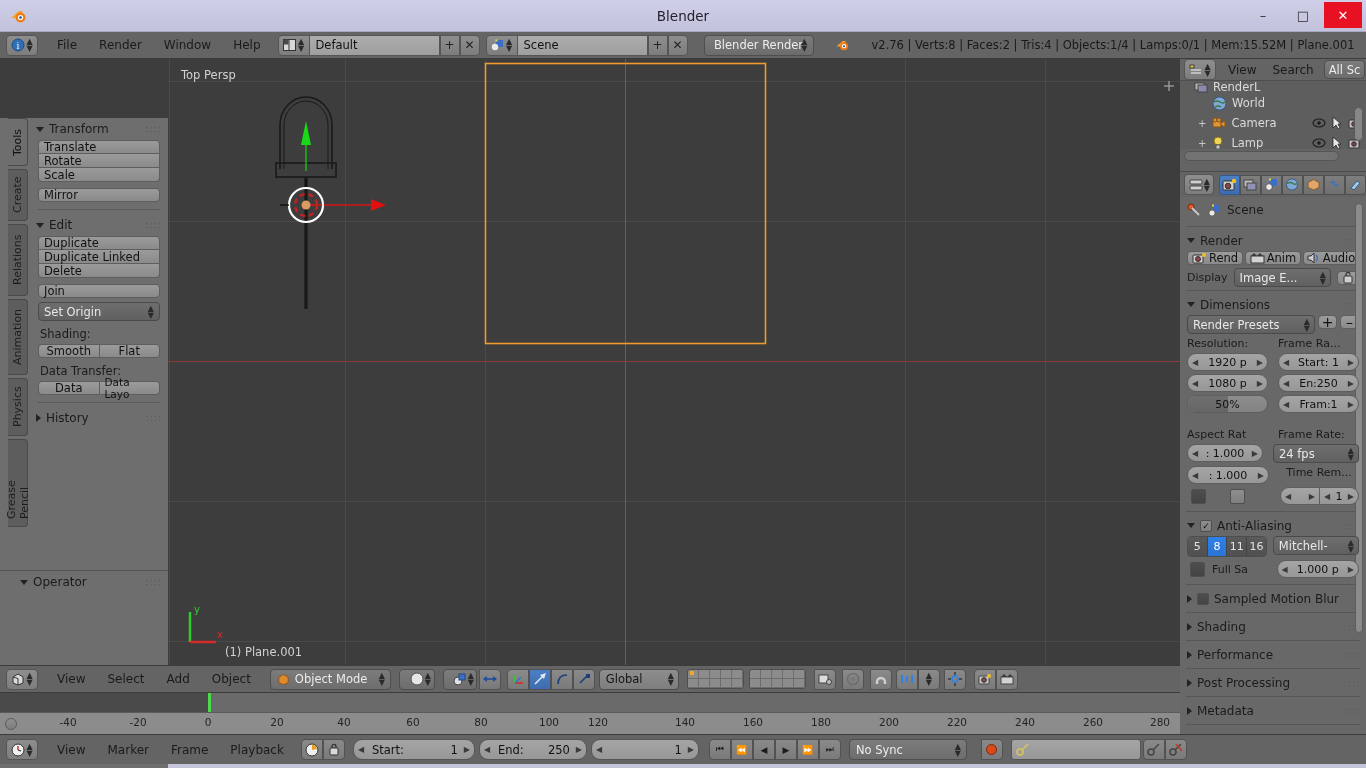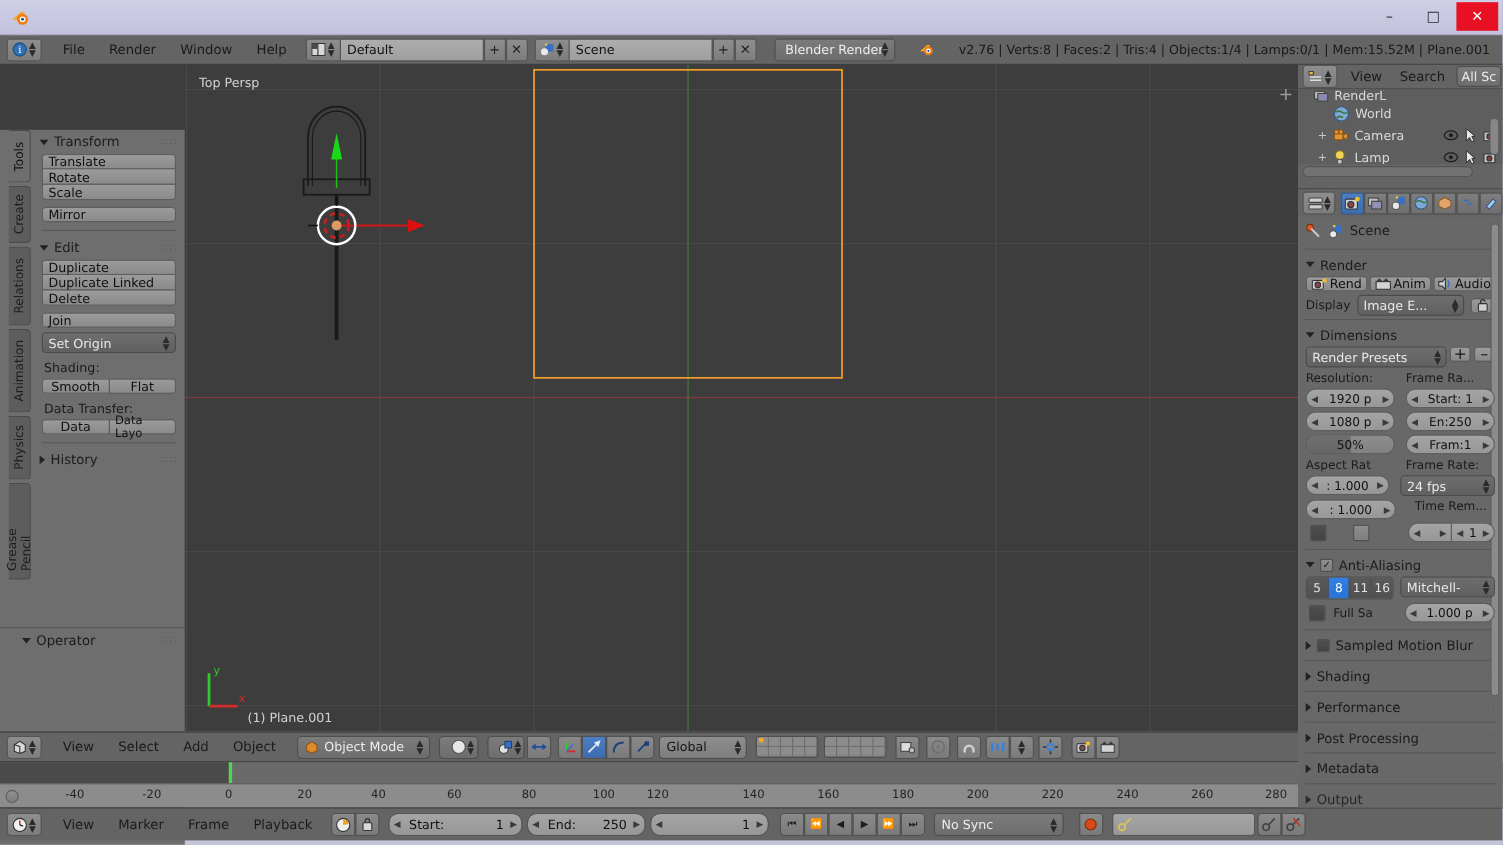--- a/index.html
+++ b/index.html
@@ -220,20 +220,21 @@
 
   <div class="titlebar">
     <span class="tb-icon">
       <svg width="20" height="20" viewBox="0 0 20 20">
         <path d="M3 12 L11 5 L15 5 L8 12 Z" fill="#f5a623"></path>
         <circle cx="12.5" cy="11.5" r="5" fill="#f07c15"></circle>
         <circle cx="12.5" cy="11.5" r="2.6" fill="#ffffff"></circle>
         <circle cx="12.5" cy="11.5" r="1.3" fill="#1b4f8a"></circle>
       </svg>
     </span>
+    <div class="tb-title">Blender</div>
     <div class="tb-btns">
       <div class="tb-btn">–</div>
       <div class="tb-btn">□</div>
       <div class="tb-btn close">✕</div>
     </div>
   </div>
 
   <div class="infobar">
     <div class="ed-selector">
       <span>
@@ -989,21 +990,21 @@
           <div style="position:absolute;left:0;top:0;bottom:0;width:50%;background:linear-gradient(#6f6f6f,#666)"></div>
           <span style="position:relative">50%</span>
         </div>
         <div class="bl-field" style="flex:1">
           <span class="arrL">◀</span>
           <span>Fram:1</span>
           <span class="arrR">▶</span>
         </div>
       </div>
 
-      <div class="p-row" style="gap:10px;margin-top:3px">
+      <div class="p-row" style="gap:10px;margin-top:15px">
         <span class="smalllbl" style="flex:1">Aspect Rat</span>
         <span class="smalllbl" style="flex:1">Frame Rate:</span>
       </div>
       <div class="p-row" style="gap:10px">
         <div class="bl-field" style="flex:1">
           <span class="arrL">◀</span>
           <span>: 1.000</span>
           <span class="arrR">▶</span>
         </div>
         <div class="bl-dark" style="flex:1;border-radius:4px;justify-content:flex-start;position:relative">

